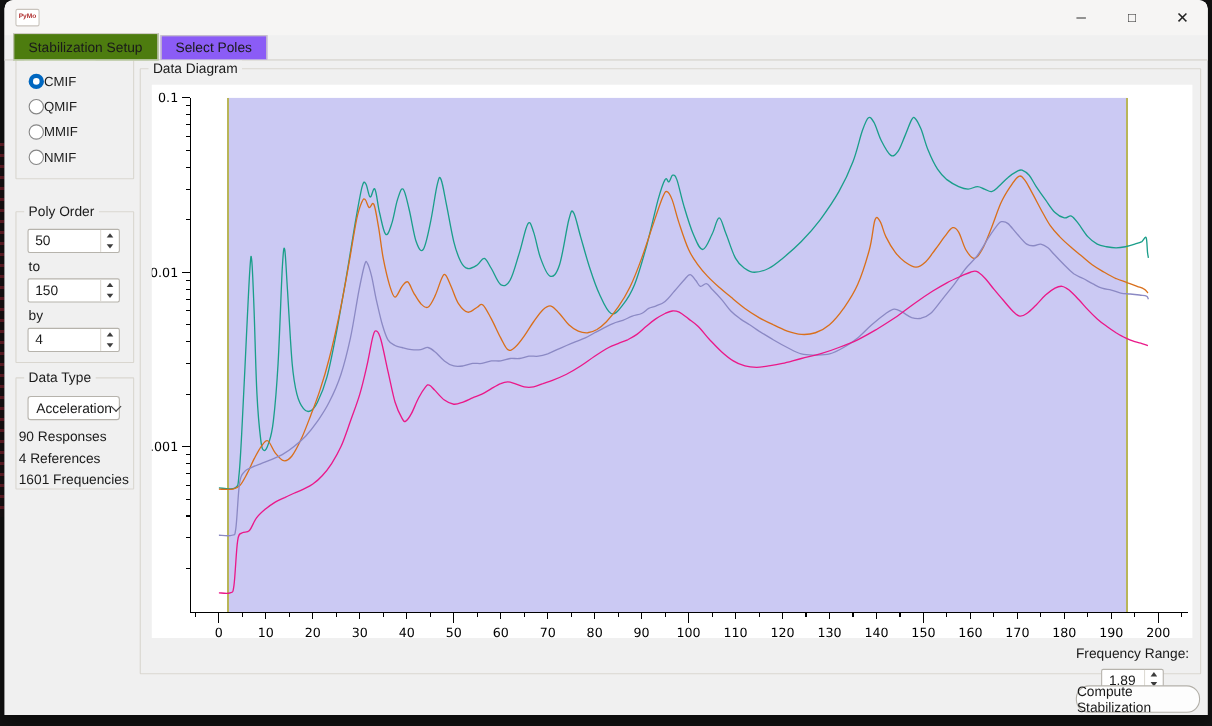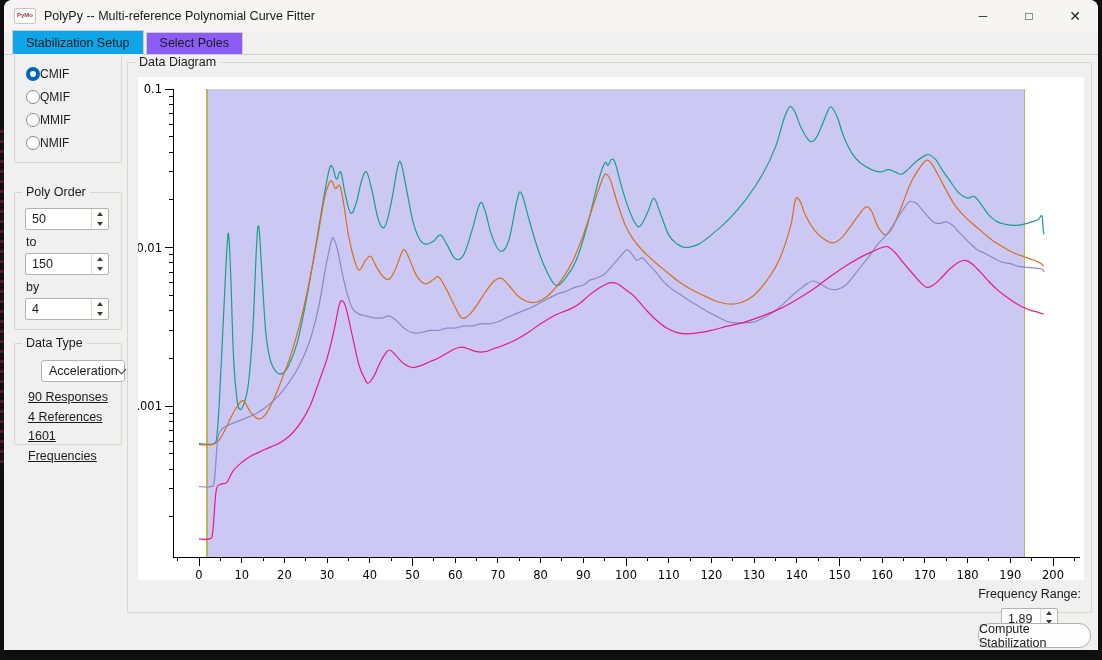--- a/index.html
+++ b/index.html
@@ -16,62 +16,61 @@
   .title-text{font-size:12.5px;}
   .win-controls{margin-left:auto;display:flex;height:32px;}
   .win-btn{width:46px;height:32px;display:flex;align-items:center;justify-content:center;
        font-size:12px;color:#222;cursor:default;}
   .win-btn.close{font-size:14px;}
   
   .tabbar{position:absolute;left:0;top:32px;right:0;height:23px;display:flex;align-items:flex-end;
        padding-left:8px;border-bottom:1px solid #d2cfc8;background:#f0f0f0;box-sizing:border-box;}
   .tab{font-size:12.5px;padding:3px 13px 4px;background:#8b5cf6;border:1px solid #cfccc5;border-bottom:none;
        margin-right:2px;box-sizing:border-box;}
-  .tab.active{background:#0ea5e9;position:relative;z-index:2;margin-bottom:-1px;
+  .tab.active{background:#4d7c0f;position:relative;z-index:2;margin-bottom:-1px;
        border-bottom:1px solid #f2f1f0;padding-top:5px;margin-top:10px;}
   
   .group{position:absolute;border:1px solid #d9d6cf;border-radius:1px;}
   .group>.legend{position:absolute;top:-8px;left:7px;background:#f0f0f0;padding:0 4px;font-size:12.5px;}
   
   .opt{display:flex;align-items:flex-start;gap:0;height:23px;padding-left:11px;font-size:12px;}
   .radio{width:14px;height:14px;border-radius:50%;background:#fff;border:1px solid #878787;box-sizing:border-box;flex:none;}
   .radio.checked{border:4.5px solid #0067c0;}
   
   .spin{display:flex;width:84px;height:22px;background:#fff;border:1px solid #b6b3ac;border-radius:2px;
        box-sizing:border-box;align-items:stretch;}
   .spin .val{flex:1;font-size:12.5px;padding:3px 0 0 6px;overflow:hidden;white-space:nowrap;}
   .spin .btns{width:16px;display:flex;flex-direction:column;border-left:1px solid #dedbd4;}
   .spin .btns>div{flex:1;display:flex;align-items:center;justify-content:center;}
   .tri-up{width:0;height:0;border-left:3.5px solid transparent;border-right:3.5px solid transparent;border-bottom:4px solid #3c3c3c;}
   .tri-dn{width:0;height:0;border-left:3.5px solid transparent;border-right:3.5px solid transparent;border-top:4px solid #3c3c3c;}
   .mini-label{font-size:12.5px;margin:5px 0 4px 11px;}
   
-  .combo{width:84px;height:22px;background:#fff;border:1px solid #b6b3ac;border-radius:3px;margin:16px 0 6px 26px;
+  .combo{width:84px;height:22px;background:#fff;border:1px solid #b6b3ac;border-radius:3px;margin:16px 0 6px 10px;
        display:flex;align-items:center;justify-content:space-between;padding:0 7px;font-size:12.5px;box-sizing:border-box;}
   .chev{width:6px;height:6px;border-right:1.4px solid #444;border-bottom:1.4px solid #444;
        transform:rotate(45deg);margin-top:-3px;flex:none;}
-  .info-line{font-size:12.5px;line-height:19.5px;margin-left:13px;text-decoration:underline;}
+  .info-line{font-size:12.5px;line-height:19.5px;margin-left:2px;}
   
   .figure{position:absolute;left:134px;top:77px;width:946px;height:503px;background:#ffffff;}
   
   .freq-row{position:absolute;right:10px;top:524px;height:22px;display:flex;align-items:center;gap:7px;font-size:12.5px;flex-direction:column;}
   .freq-row .spin{width:57px;}
   .btn{position:absolute;left:974px;top:623px;width:111px;height:23px;background:#fdfdfd;
        border:1px solid #b3b0a9;border-radius:12px;font-size:12.5px;display:flex;align-items:center;justify-content:center;}
 </style>
 </head>
 <body>
 
 <div class="desk-speckle"></div>
 
 <div class="app">
 
   <div class="titlebar">
     <div class="app-icon">PyMo</div>
-    <div class="title-text">PolyPy -- Multi-reference Polynomial Curve Fitter</div>
     <div class="win-controls">
       <div class="win-btn">─</div>
       <div class="win-btn">□</div>
       <div class="win-btn close">✕</div>
     </div>
   </div>
 
   <div class="tabbar">
     <div class="tab active">Stabilization Setup</div>
     <div class="tab">Select Poles</div>

